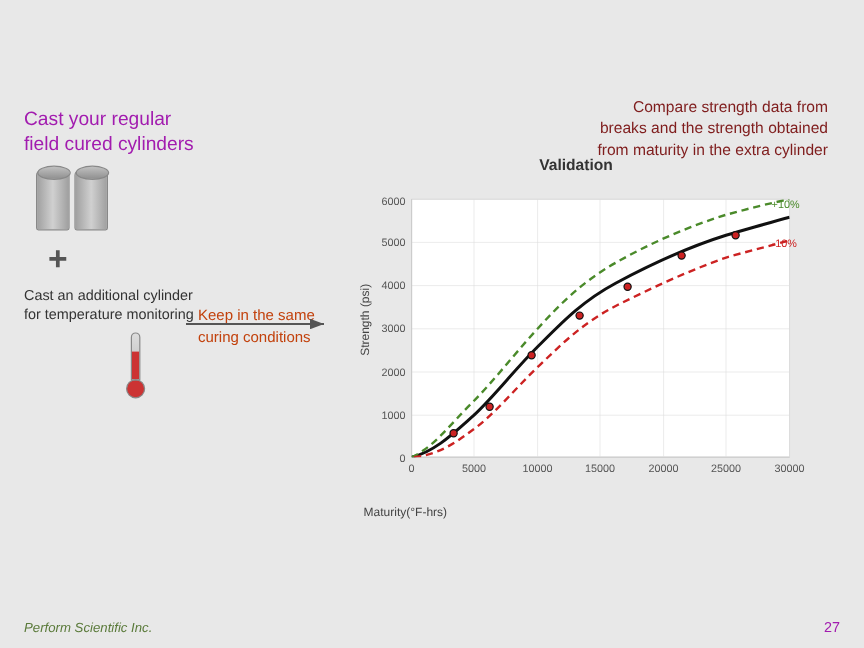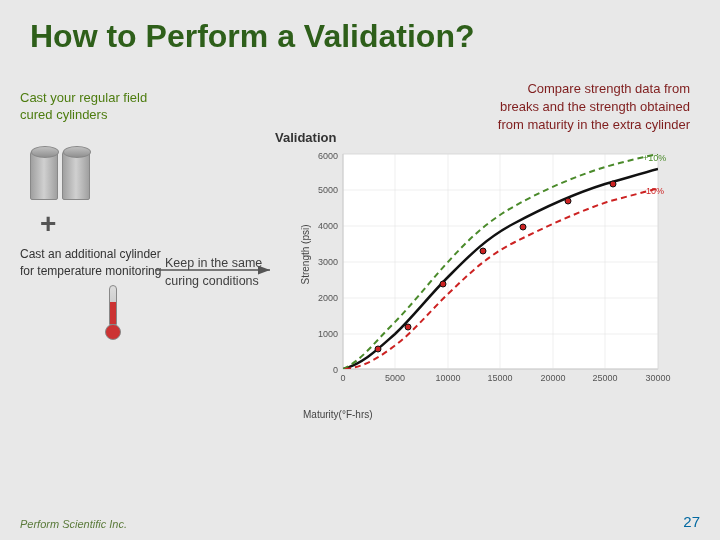--- a/index.html
+++ b/index.html
@@ -23,24 +23,24 @@
       color: #2e5f1a;
       padding: 18px 30px 10px 30px;
     }
     .left-panel {
       position: absolute;
       left: 20px;
       top: 90px;
       width: 155px;
     }
     .cast-label {
-      font-size: 13px;
-      color: #4d7c0f;
+      font-size: 16px;
+      color: #a21caf;
       line-height: 1.3;
-      margin-bottom: 26px;
+      margin-bottom: 10px;
     }
     .cylinder-icon {
       display: flex;
       gap: 4px;
       margin: 8px 0 8px 10px;
     }
     .cylinder {
       width: 28px;
       height: 50px;
       background: linear-gradient(to right, #a0a0a0, #d0d0d0, #a0a0a0);
@@ -100,21 +100,21 @@
       background: #cc3333;
       border-radius: 50%;
       border: 1px solid #888;
       margin-top: -1px;
     }
     .keep-label {
       position: absolute;
       left: 165px;
       top: 255px;
       font-size: 12.5px;
-      color: #404040;
+      color: #c2410c;
       line-height: 1.4;
       width: 100px;
     }
     .compare-text {
       position: absolute;
       right: 30px;
       top: 80px;
       text-align: right;
       font-size: 13px;
       color: #7f1d1d;
@@ -122,48 +122,47 @@
       width: 200px;
     }
     .chart-area {
       position: absolute;
       left: 275px;
       top: 130px;
       width: 410px;
       height: 300px;
     }
     .chart-title {
-      text-align: left;
+      text-align: center;
       font-size: 13px;
       font-weight: bold;
       color: #333;
-      margin-bottom: 4px;
+      margin-bottom: 16px;
     }
     .footer {
       position: absolute;
       bottom: 10px;
       left: 20px;
       font-size: 11px;
       color: #5a7a3a;
       font-style: italic;
     }
     .page-num {
       position: absolute;
       bottom: 10px;
       right: 20px;
-      font-size: 15px;
-      color: #0369a1;
+      font-size: 12px;
+      color: #a21caf;
     }
   </style>
 </head>
 <body>
 
 <div class="slide">
 
-  <div class="title">How to Perform a Validation?</div>
 
   <div class="left-panel">
     <div class="cast-label">Cast your regular field cured cylinders</div>
     <div class="cylinder-icon">
       <div class="cylinder"></div>
       <div class="cylinder"></div>
     </div>
     <div class="plus-sign">+</div>
     <div class="extra-label">Cast an additional cylinder for temperature monitoring</div>
     <div class="thermometer-icon">

